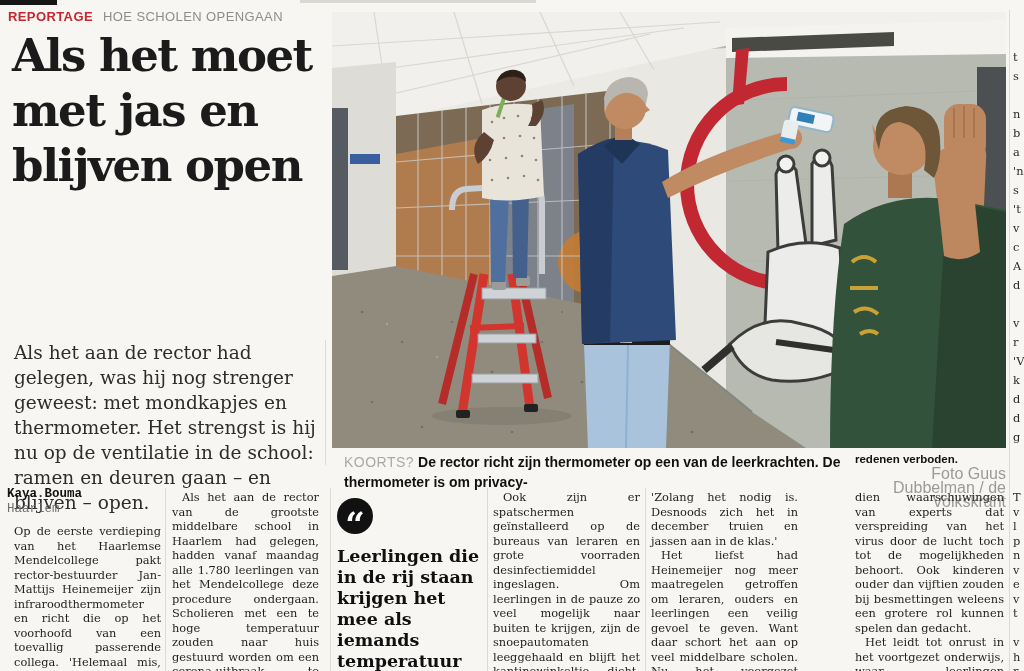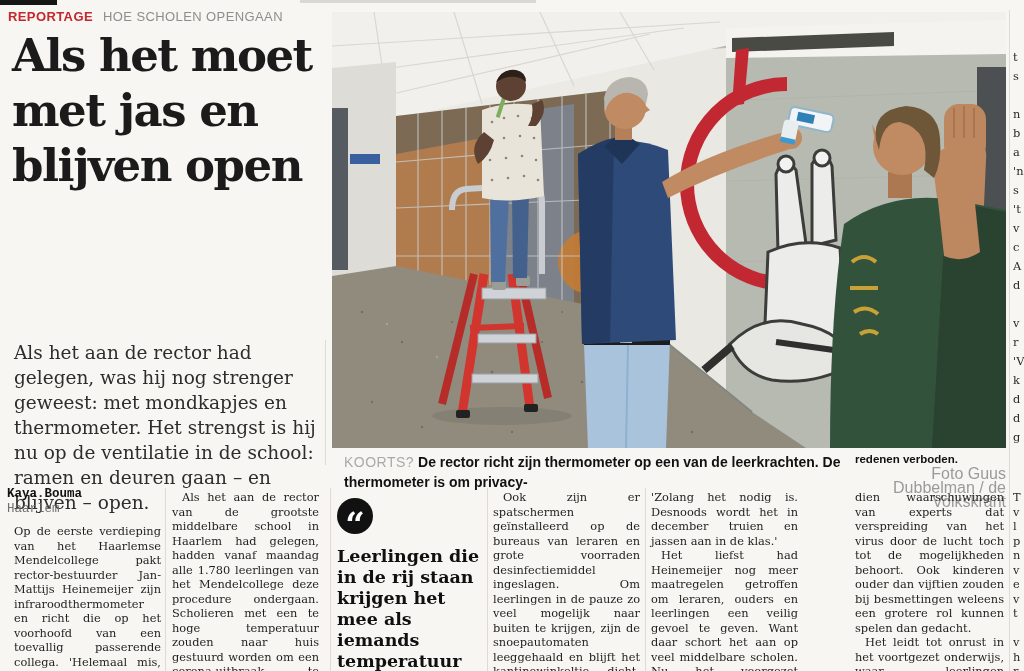--- a/index.html
+++ b/index.html
@@ -287,21 +287,21 @@
     <span class="quote-glyph">“</span>
   </div>
   <div class="quote-text">Leerlingen die in de rij staan krijgen het mee als iemands temperatuur te hoog is, en dat is privé</div>
 
 </div>
 
 <div class="abs col c3">
   <p class="indent">Ook zijn er spatschermen geïnstalleerd op de bureaus van leraren en grote voorraden desinfectiemiddel ingeslagen. Om leerlingen in de pauze zo veel mogelijk naar buiten te krijgen, zijn de snoepautomaten leeggehaald en blijft het kantinewinkeltje dicht. Verder is afgesproken dat in elk klaslokaal de ramen en deuren opengaan en -blijven. Ook tijdens de lessen. Ook in de winter.</p>
 </div>
 <div class="abs col c4">
-  <p>'Zolang het nodig is. Desnoods wordt het in december truien en jassen aan in de klas.'</p>
+  <p>'Zolang het nodig is. Desnoods zich het in december truien en jassen aan in de klas.'</p>
   <p class="indent">Het liefst had Heinemeijer nog meer maatregelen getroffen om leraren, ouders en leerlingen een veilig gevoel te geven. Want daar schort het aan op veel middelbare scholen. Nu het voorgezet onderwijs voor het eerst sinds medio maart weer volledig opengaat, klinkt steeds vaker de vraag of dat wel veilig is.</p>
 
 </div>
 <div class="abs col c5">
   <p>dien waarschuwingen van experts dat verspreiding van het virus door de lucht toch tot de mogelijkheden behoort. Ook kinderen ouder dan vijftien zouden bij besmettingen weleens een grotere rol kunnen spelen dan gedacht.</p>
   <p class="indent">Het leidt tot onrust in het voortgezet onderwijs, waar leerlingen onderling geen afstand hoeven te houden en de gebouwen de reputatie hebben notoir slecht geventileerd te zijn. Begin deze maand vroeg koepelorganisatie de VO-raad het Outbreak Management Team (OMT) daarom om advies over de ventilatie van scholen. Dat verscheen woensdag, in de vorm van een 'nieuwsbulle-</p>
 </div>
 
 <div class="abs vrule" style="left:165px;top:488px;height:183px;"></div>
 <div class="abs vrule" style="left:325px;top:340px;height:125px;"></div>

